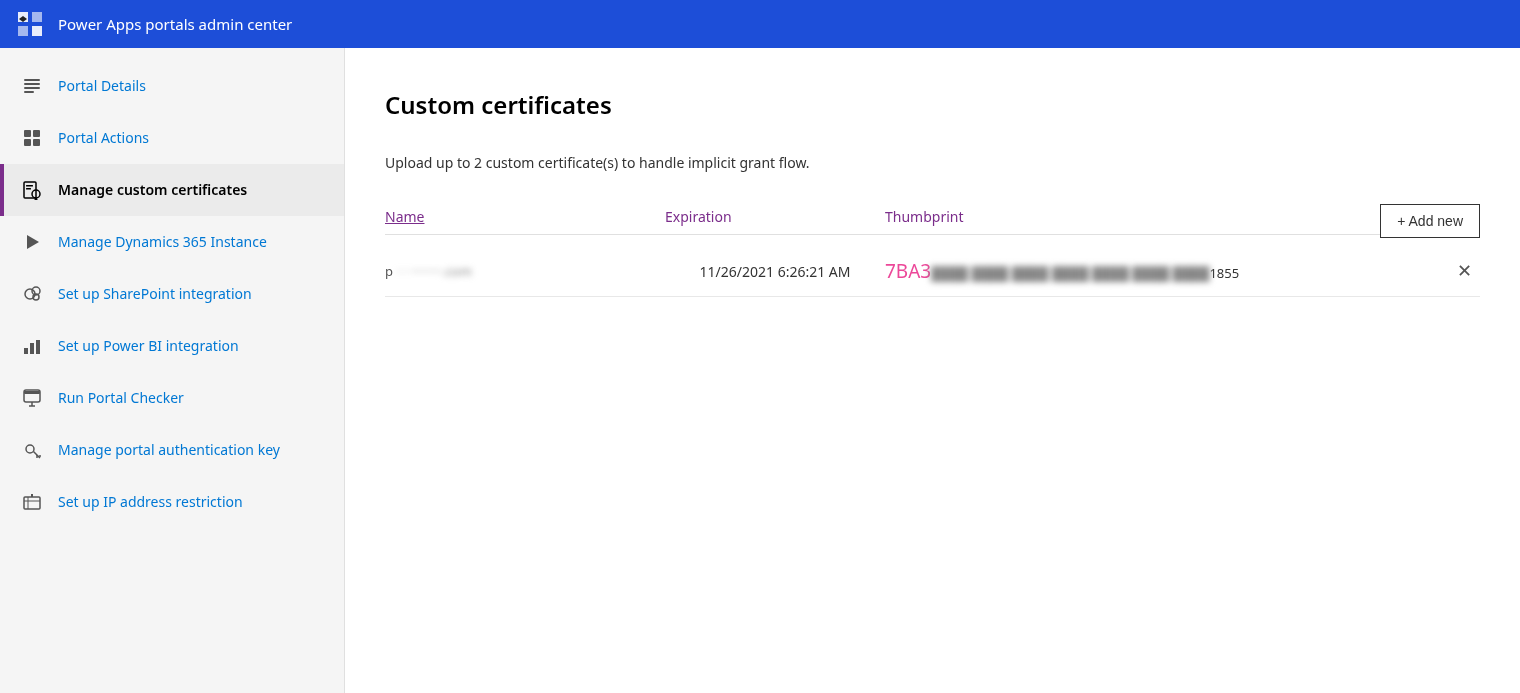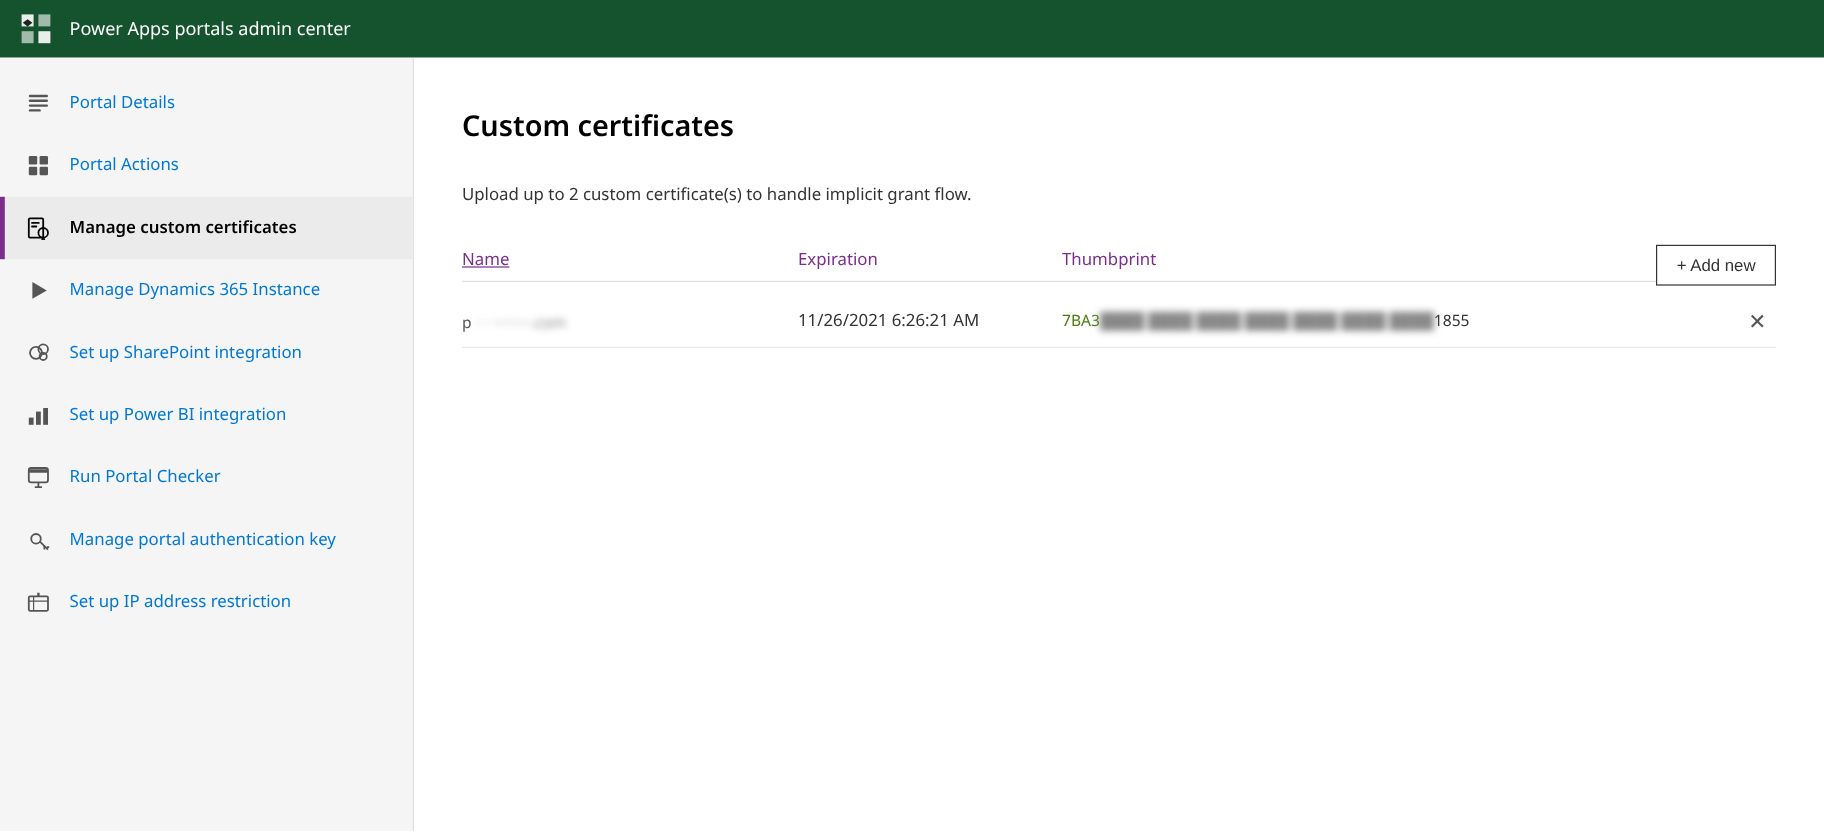--- a/index.html
+++ b/index.html
@@ -1,20 +1,20 @@
 <!DOCTYPE html>
 <html><head>
   <meta charset="utf-8">
   <style>
     * { box-sizing: border-box; margin: 0; padding: 0; }
     body { font-family: 'Segoe UI', system-ui, sans-serif; background: #fff; display: flex; flex-direction: column; height: 693px; width: 1520px; overflow: hidden; }
 
     
     .header {
-      background: #14532d;
+      background: #1d4ed8;
       color: #fff;
       height: 48px;
       display: flex;
       align-items: center;
       padding: 10px 16px;
       gap: 14px;
       flex-shrink: 0;
     }
     .header-logo {
       width: 28px; height: 28px;
@@ -128,21 +128,21 @@
       display: flex;
       align-items: center;
       padding: 12px 0;
       border-bottom: 1px solid #e8e8e8;
       font-size: 14px;
       color: #333;
       position: relative;
     }
 
     .cell-name { width: 280px; }
-    .cell-expiration { width: 220px; }
+    .cell-expiration { width: 220px; text-align: center; }
     .cell-thumbprint { flex: 1; }
 
     .close-btn {
       position: absolute;
       right: 0;
       top: 50%;
       transform: translateY(-50%);
       background: none;
       border: none;
       cursor: pointer;
@@ -307,19 +307,19 @@
 
     <div class="table-row-data">
       <div class="cell-name">
         <div class="name-cell-content">
           <span style="color:#555; font-size:13px;">p</span>
           <span class="blurred" style="font-size:13px;">· ·  ·········.com</span>
         </div>
       </div>
       <div class="cell-expiration">11/26/2021 6:26:21 AM</div>
       <div class="cell-thumbprint">
-        <span style="color:#4d7c0f; font-size:13px;">7BA3</span><span class="blurred" style="font-size:13px;">████ ████ ████ ████ ████ ████ ████</span><span style="color:#333; font-size:13px;">1855</span>
+        <span style="color:#ec4899; font-size:19px;">7BA3</span><span class="blurred" style="font-size:13px;">████ ████ ████ ████ ████ ████ ████</span><span style="color:#333; font-size:13px;">1855</span>
       </div>
       <button class="close-btn">✕</button>
     </div>
 
   </main>
 </div>
 
 </body></html>

